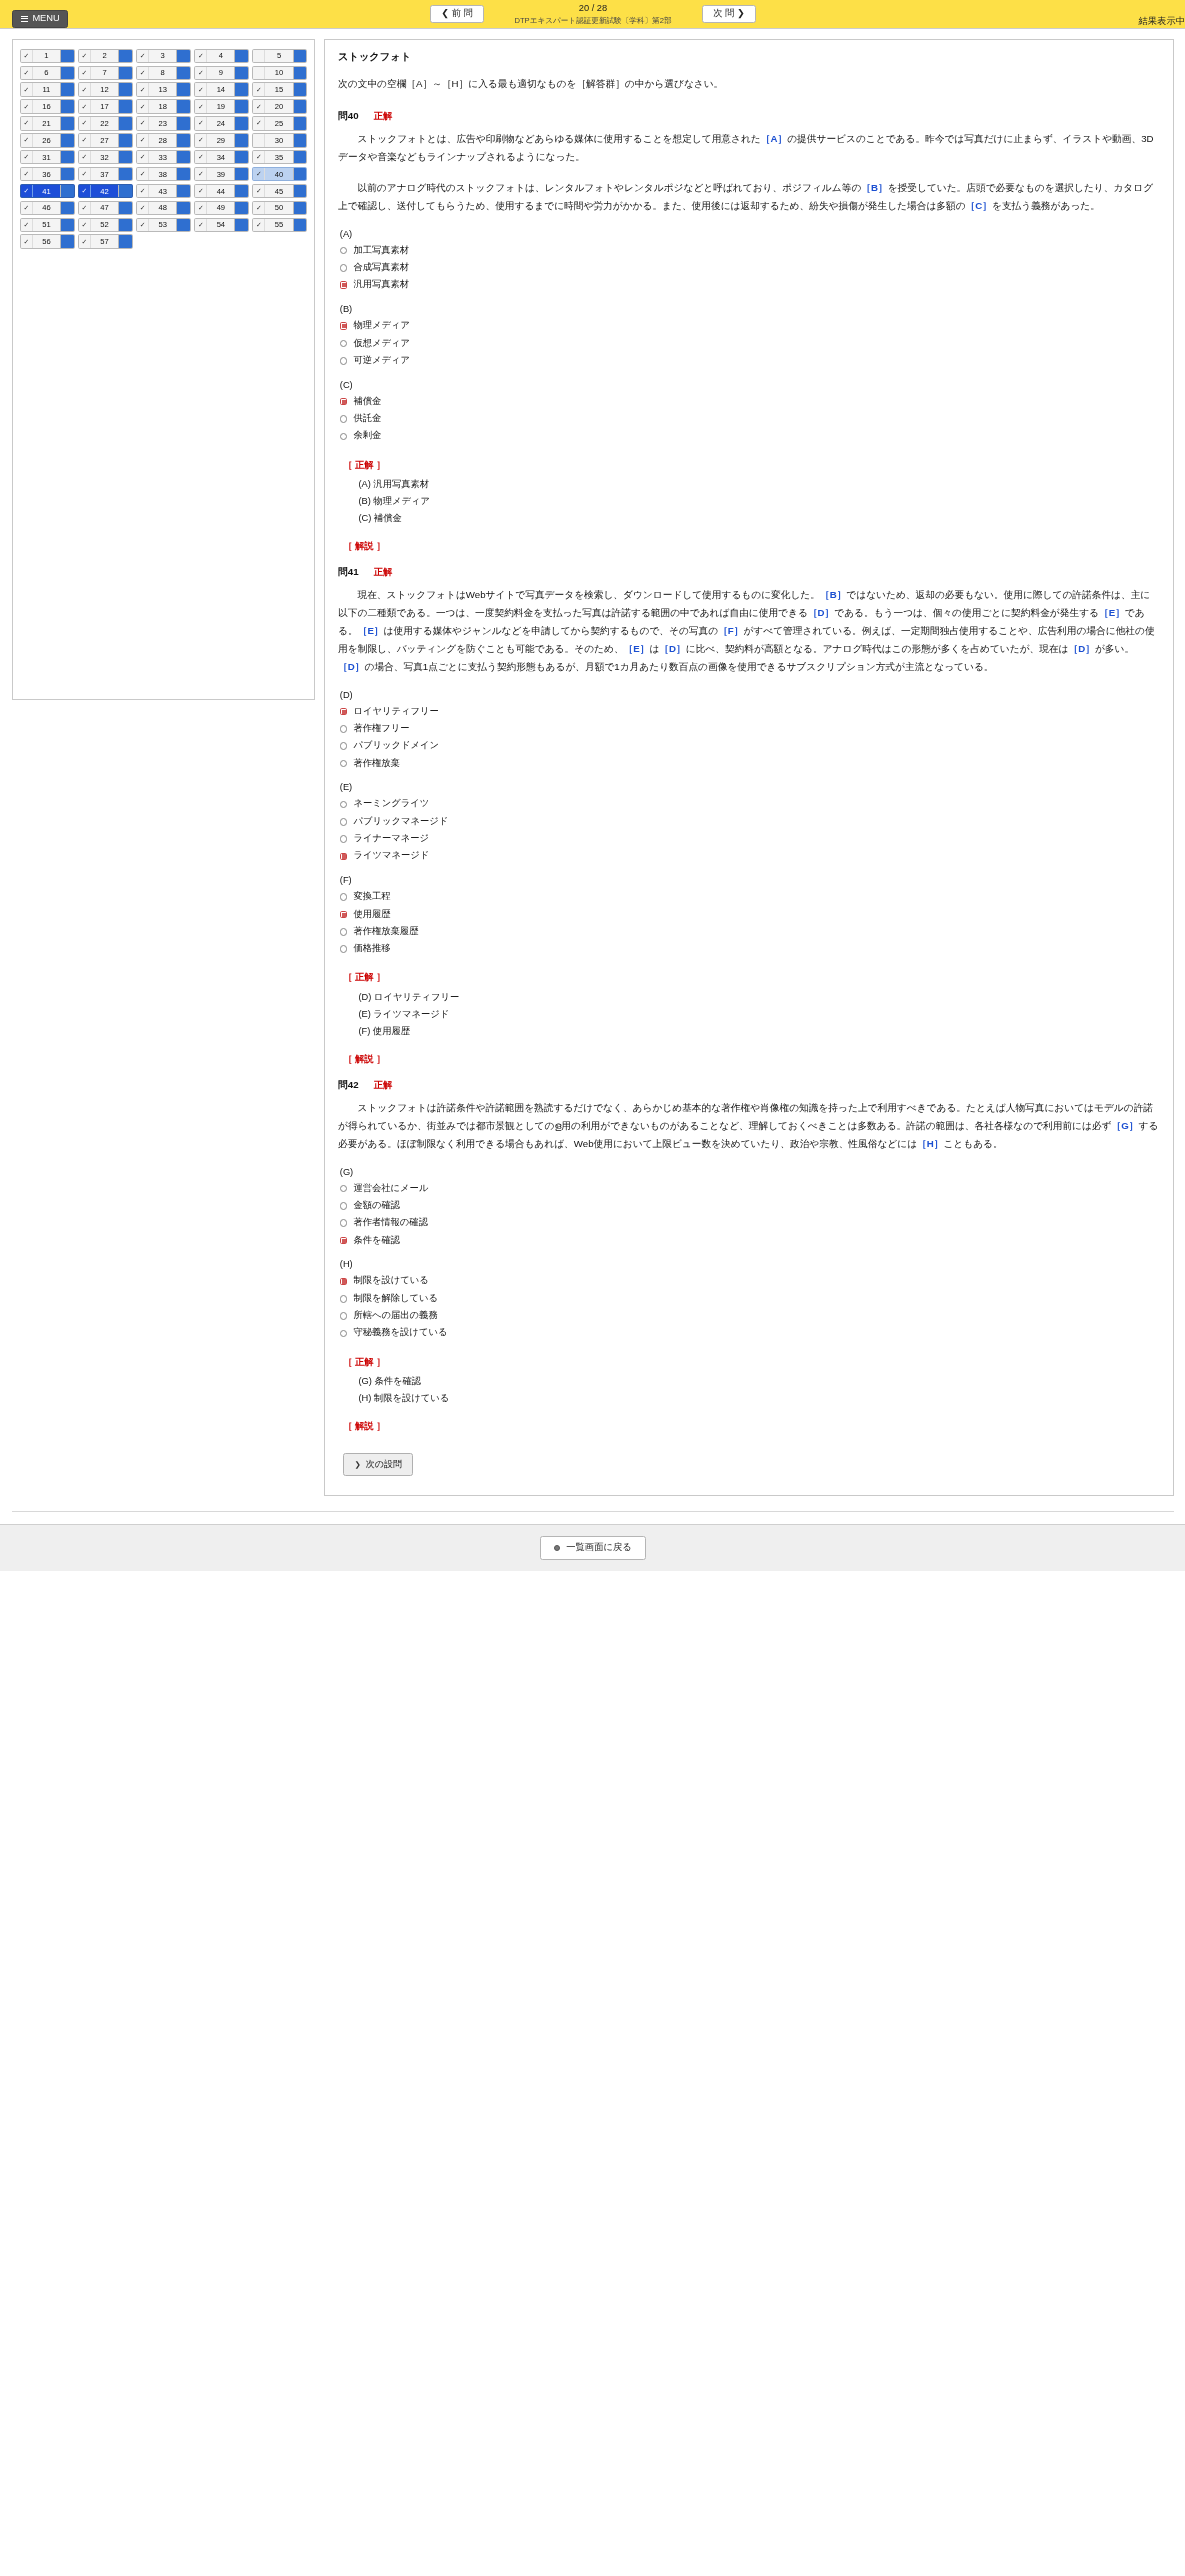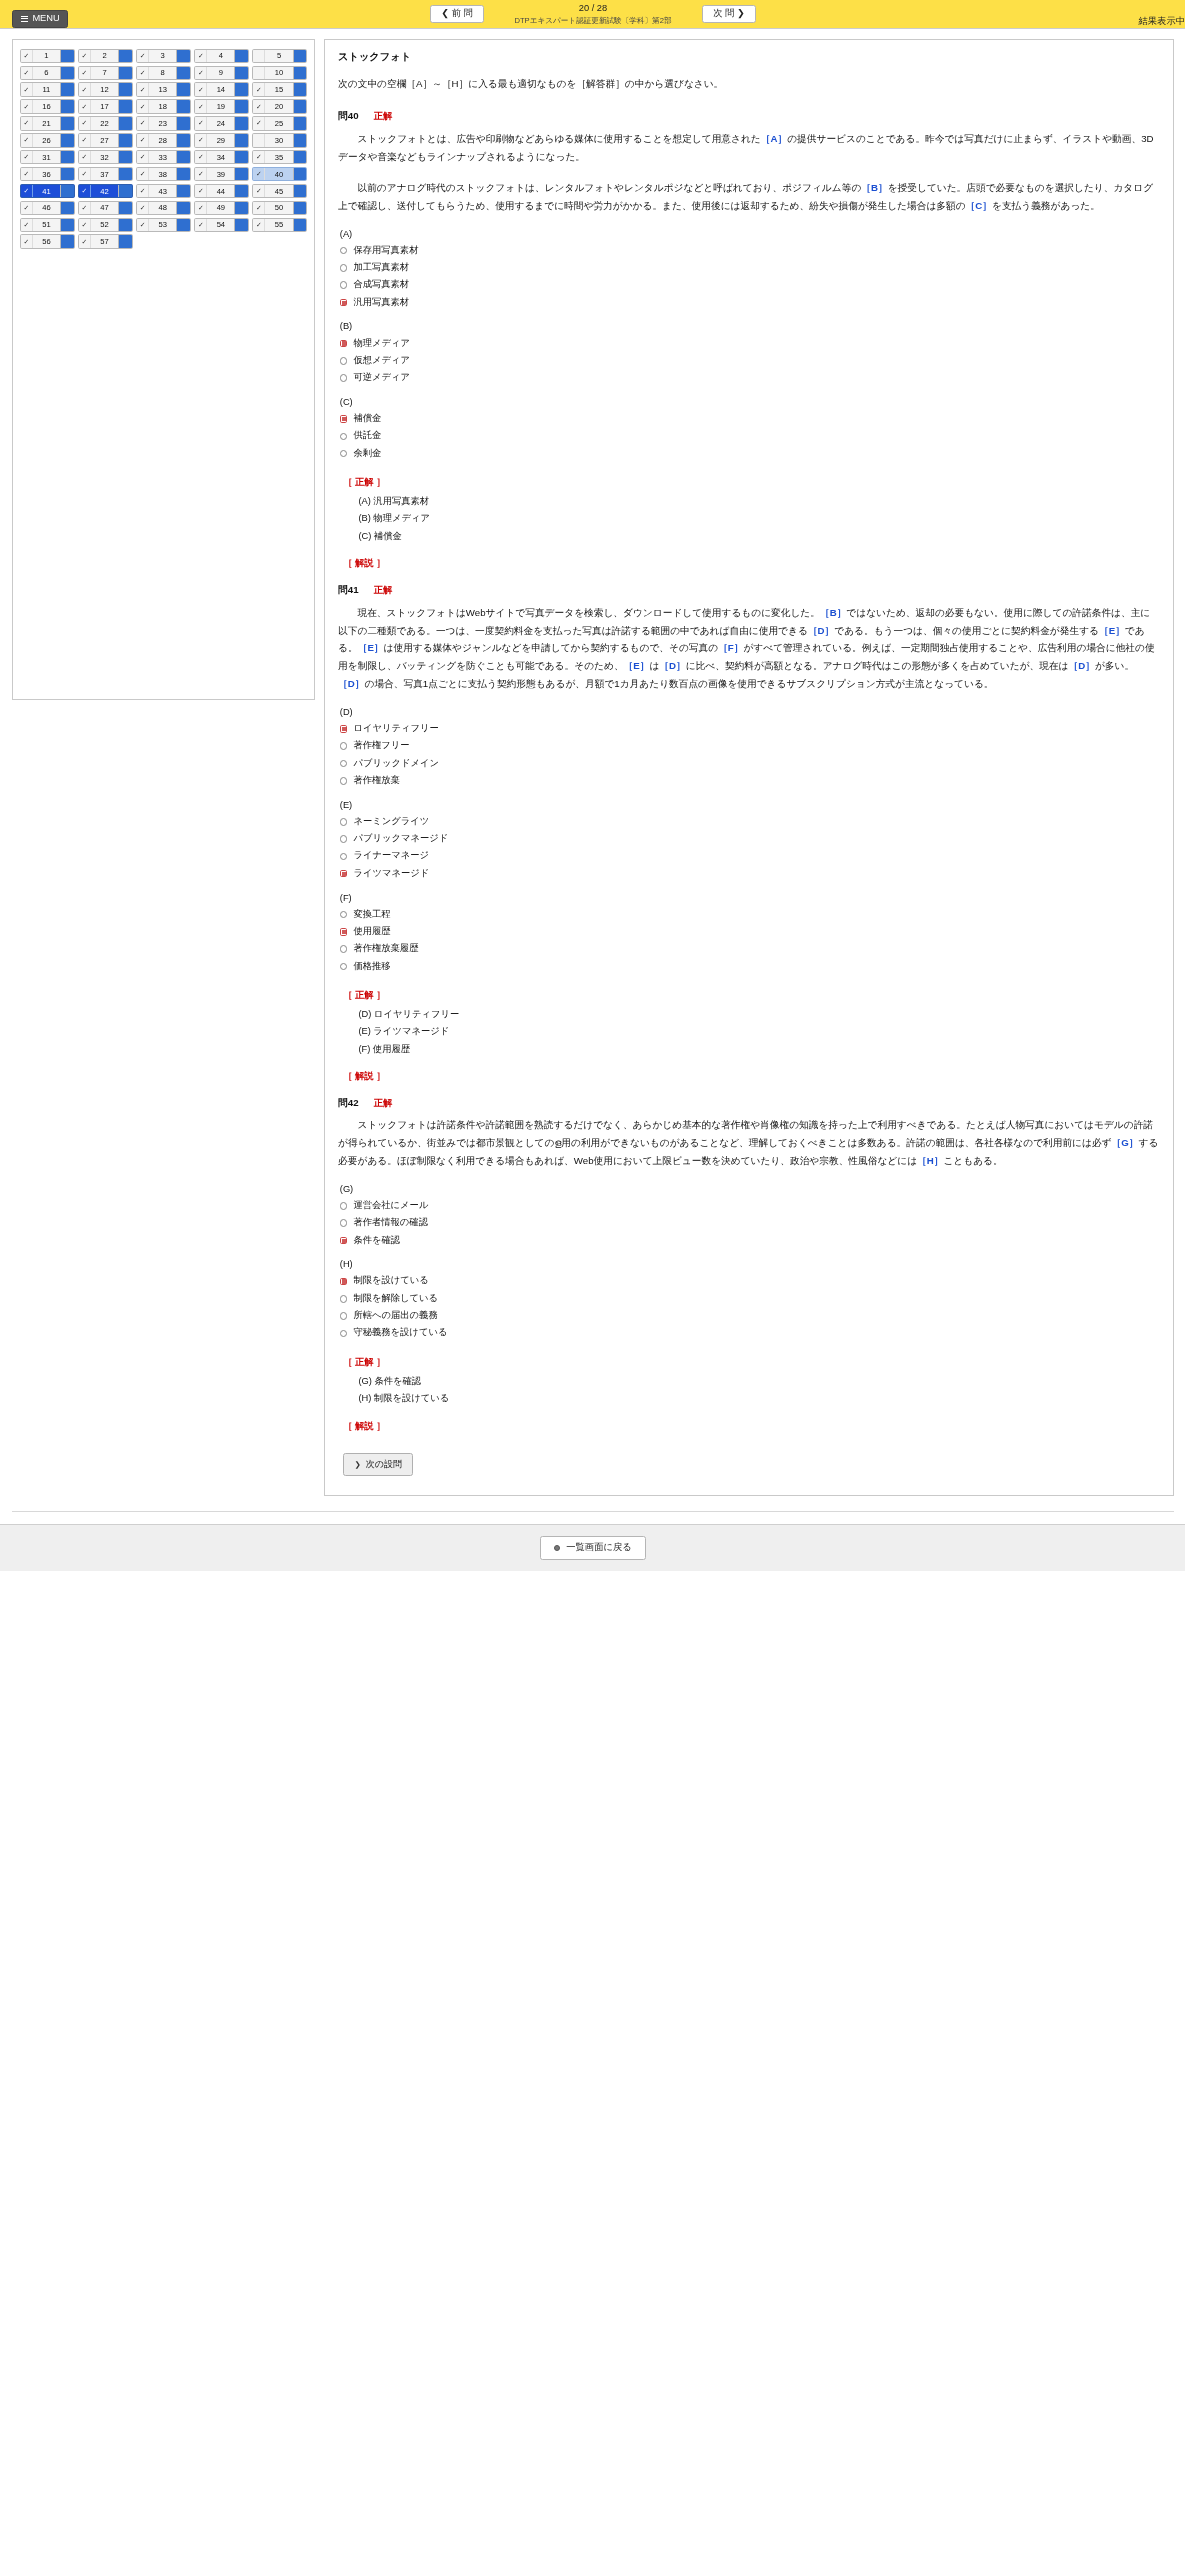--- a/index.html
+++ b/index.html
@@ -630,24 +630,20 @@
           <div class="qhead">
             <span class="qno">問40</span>
             <span class="qstatus">正解</span>
           </div>
           <div class="qtext"><span>　ストックフォトとは、広告や印刷物などあらゆる媒体に使用することを想定して用意された</span><span class="tag">［A］</span><span>の提供サービスのことである。昨今では写真だけに止まらず、イラストや動画、3Dデータや音楽などもラインナップされるようになった。</span></div>
           <div class="qtext"><span>　以前のアナログ時代のストックフォトは、レンタルフォトやレンタルポジなどと呼ばれており、ポジフィルム等の</span><span class="tag">［B］</span><span>を授受していた。店頭で必要なものを選択したり、カタログ上で確認し、送付してもらうため、使用するまでに時間や労力がかかる。また、使用後には返却するため、紛失や損傷が発生した場合は多額の</span><span class="tag">［C］</span><span>を支払う義務があった。</span></div>
           <div class="group">
             <div class="group-label">(A)</div>
             <div class="opt">
               <span class="radio"></span>
-              <span>保存用写真素材</span>
-            </div>
-            <div class="opt">
-              <span class="radio"></span>
               <span>加工写真素材</span>
             </div>
             <div class="opt">
               <span class="radio"></span>
               <span>合成写真素材</span>
             </div>
             <div class="opt">
               <span class="radio checked"></span>
               <span>汎用写真素材</span>
             </div>
@@ -765,20 +761,24 @@
           <div class="qhead">
             <span class="qno">問42</span>
             <span class="qstatus">正解</span>
           </div>
           <div class="qtext"><span>　ストックフォトは許諾条件や許諾範囲を熟読するだけでなく、あらかじめ基本的な著作権や肖像権の知識を持った上で利用すべきである。たとえば人物写真においてはモデルの許諾が得られているか、街並みでは都市景観としてのള用の利用ができないものがあることなど、理解しておくべきことは多数ある。許諾の範囲は、各社各様なので利用前には必ず</span><span class="tag">［G］</span><span>する必要がある。ほぼ制限なく利用できる場合もあれば、Web使用において上限ビュー数を決めていたり、政治や宗教、性風俗などには</span><span class="tag">［H］</span><span>こともある。</span></div>
           <div class="group">
             <div class="group-label">(G)</div>
             <div class="opt">
               <span class="radio"></span>
               <span>運営会社にメール</span>
+            </div>
+            <div class="opt">
+              <span class="radio"></span>
+              <span>金額の確認</span>
             </div>
             <div class="opt">
               <span class="radio"></span>
               <span>著作者情報の確認</span>
             </div>
             <div class="opt">
               <span class="radio checked"></span>
               <span>条件を確認</span>
             </div>
           </div>

